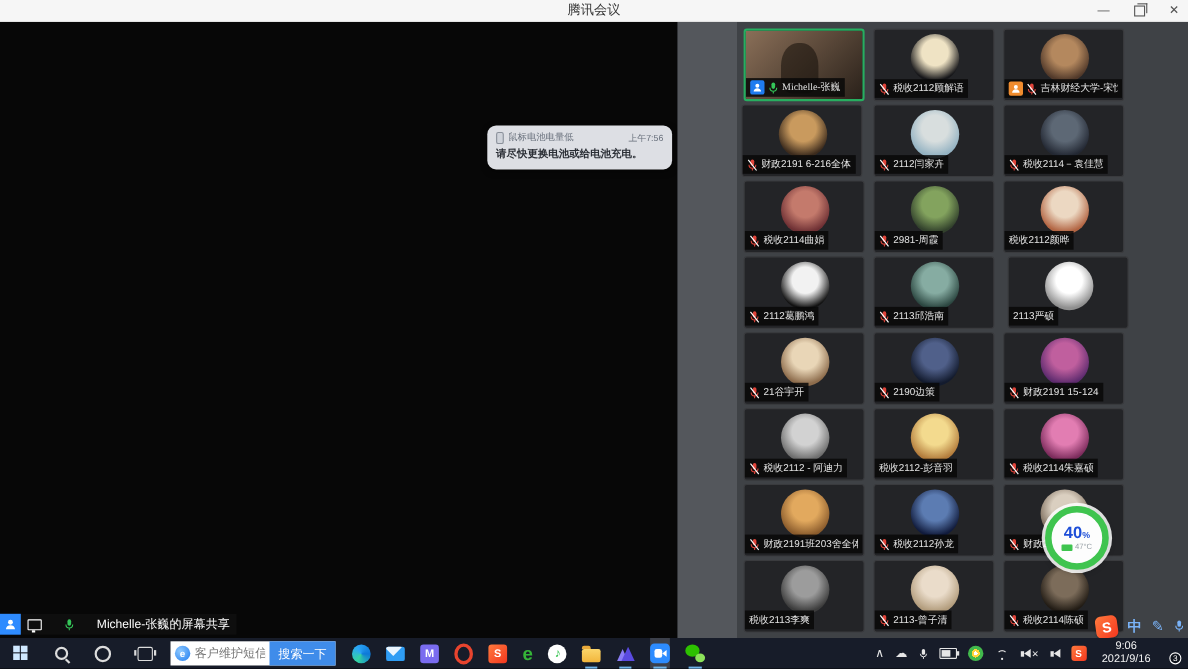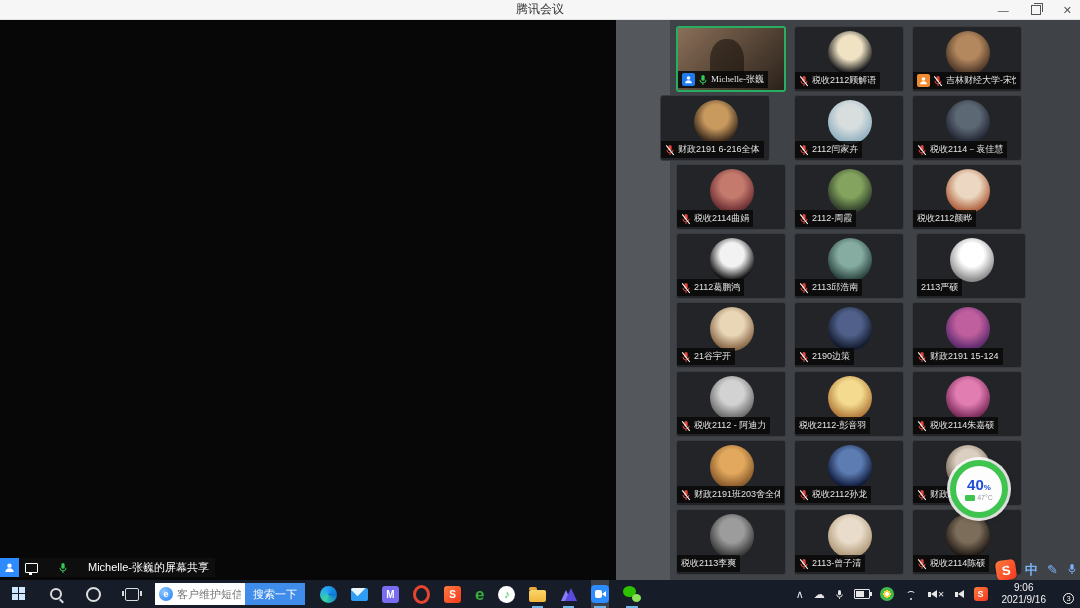--- a/index.html
+++ b/index.html
@@ -161,20 +161,28 @@
     <span>—</span>
     <span class="wc-restore"></span>
     <span>✕</span>
   </div>
 </div>
 
 <div class="main">
 
   <div class="share">
 
+    <div class="toast">
+      <div class="toast-head">
+        <span class="mouse-ico"></span>
+        <span class="toast-title">鼠标电池电量低</span>
+        <span class="toast-time">上午7:56</span>
+      </div>
+      <div class="toast-body">请尽快更换电池或给电池充电。</div>
+    </div>
 
     <div class="presenter">
       <span class="p-badge">
         <svg viewBox="0 0 12 12" width="11" height="11">
             <circle cx="6" cy="4" r="2.4" fill="#fff"></circle>
             <path d="M1.5 11c0-2.6 2-4.1 4.5-4.1s4.5 1.5 4.5 4.1z" fill="#fff"></path>
           </svg>
       </span>
       <span class="p-label">
         <span class="mon-ico"></span>
@@ -244,21 +252,21 @@
         <svg viewBox="0 0 12 14" width="10" height="12">
                 <rect x="4" y="1" width="4" height="7" rx="2" fill="currentColor"></rect>
                 <path d="M2.3 6.8a3.7 3.7 0 0 0 7.4 0" fill="none" stroke="currentColor" stroke-width="1.2"></path>
                 <line x1="6" y1="10.7" x2="6" y2="13" stroke="currentColor" stroke-width="1.2"></line>
                 <line class="slash" x1="1.5" y1="1.5" x2="10.5" y2="13" stroke="#fff" stroke-width="1.3"></line>
               </svg>
       </span>
       <span class="pname">吉林财经大学-宋忱蔚</span>
     </div>
   </div>
-        <div class="cell" style="left: 44px; top: 75px;">
+        <div class="cell" style="left: 58px; top: 75px;">
 
     <div class="avatar" style="background: radial-gradient(circle at 50% 38%, rgb(201, 154, 94) 0px, rgb(201, 154, 94) 34%, rgb(60, 43, 29) 72%);"></div>
     <div class="namebar">
 
       <span class="mic muted">
         <svg viewBox="0 0 12 14" width="10" height="12">
                 <rect x="4" y="1" width="4" height="7" rx="2" fill="currentColor"></rect>
                 <path d="M2.3 6.8a3.7 3.7 0 0 0 7.4 0" fill="none" stroke="currentColor" stroke-width="1.2"></path>
                 <line x1="6" y1="10.7" x2="6" y2="13" stroke="currentColor" stroke-width="1.2"></line>
                 <line class="slash" x1="1.5" y1="1.5" x2="10.5" y2="13" stroke="#fff" stroke-width="1.3"></line>
@@ -321,21 +329,21 @@
     <div class="namebar">
 
       <span class="mic muted">
         <svg viewBox="0 0 12 14" width="10" height="12">
                 <rect x="4" y="1" width="4" height="7" rx="2" fill="currentColor"></rect>
                 <path d="M2.3 6.8a3.7 3.7 0 0 0 7.4 0" fill="none" stroke="currentColor" stroke-width="1.2"></path>
                 <line x1="6" y1="10.7" x2="6" y2="13" stroke="currentColor" stroke-width="1.2"></line>
                 <line class="slash" x1="1.5" y1="1.5" x2="10.5" y2="13" stroke="#fff" stroke-width="1.3"></line>
               </svg>
       </span>
-      <span class="pname">2112-周霞</span>
+      <span class="pname">2981-周霞</span>
     </div>
   </div>
         <div class="cell" style="left: 296px; top: 144px;">
 
     <div class="avatar" style="background: radial-gradient(circle at 50% 38%, rgb(236, 216, 194) 0px, rgb(236, 216, 194) 34%, rgb(178, 100, 66) 72%);"></div>
     <div class="namebar">
 
       <span class="pname">税收2112颜晔</span>
     </div>
   </div>

